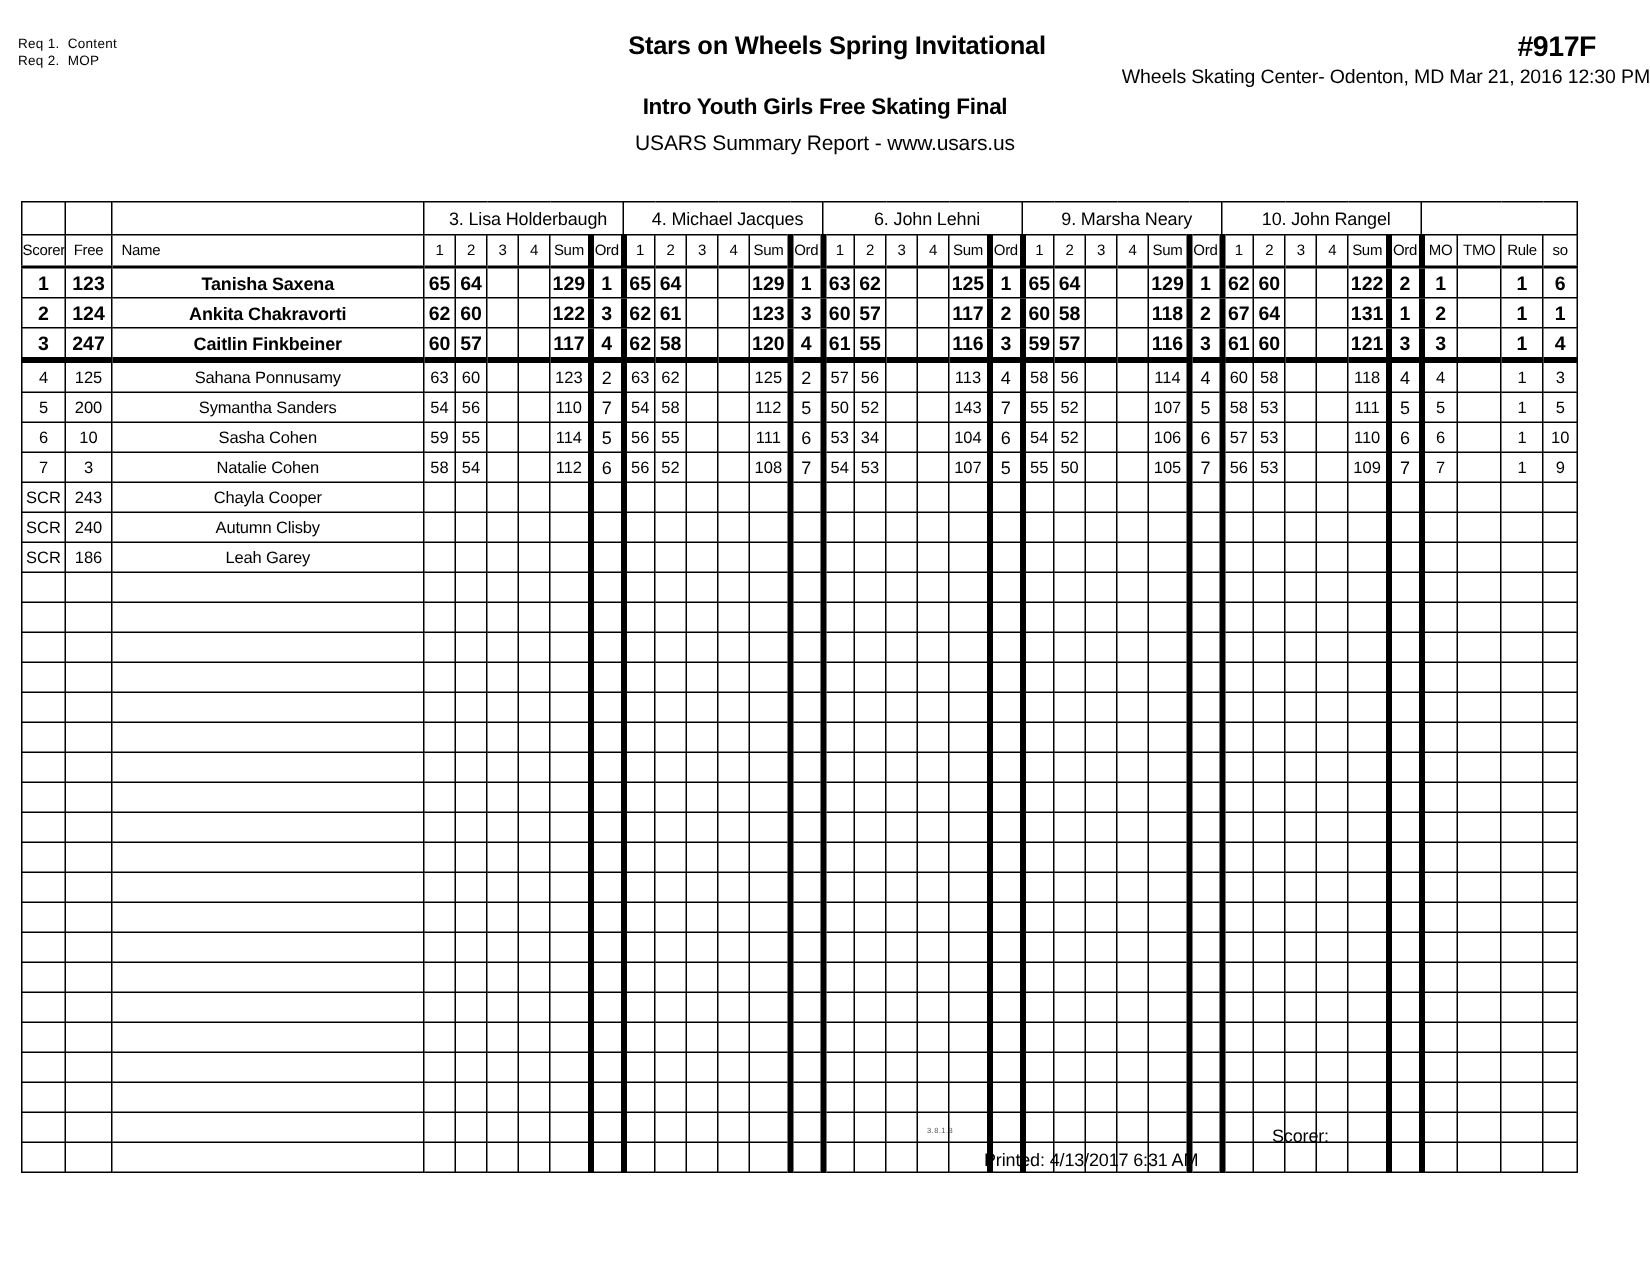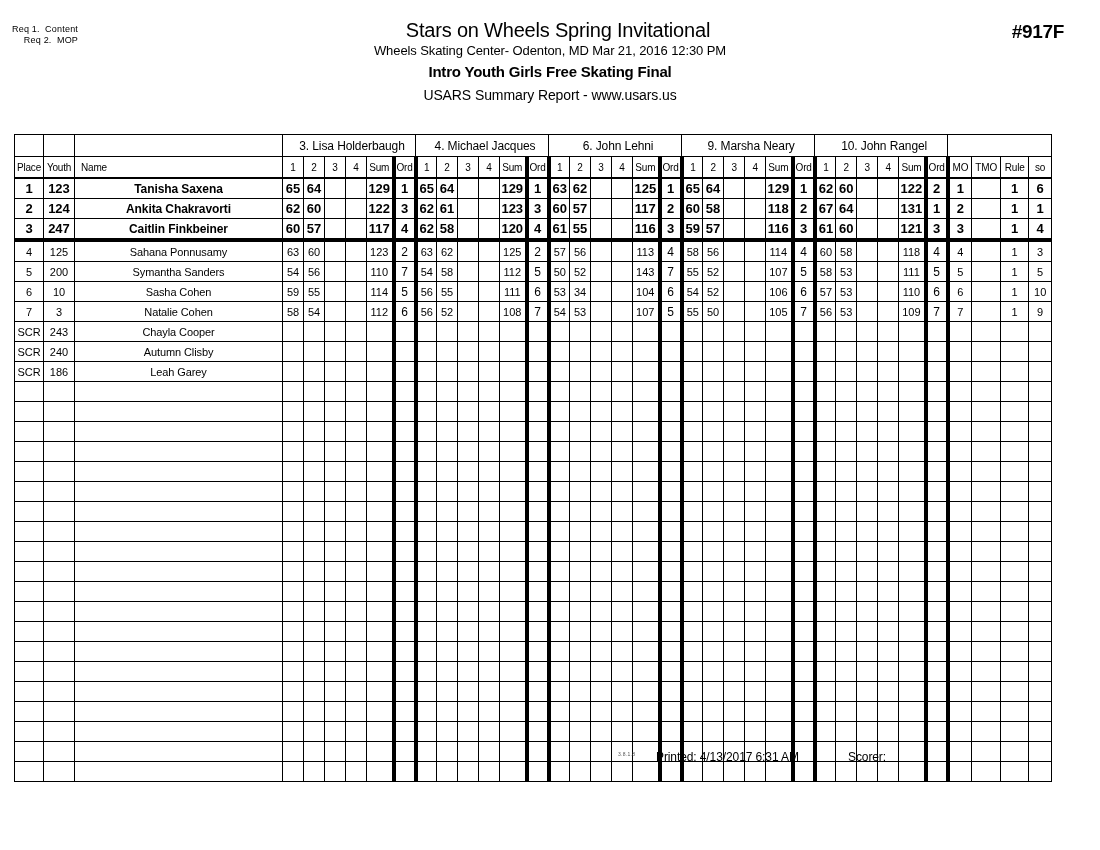--- a/index.html
+++ b/index.html
@@ -23,40 +23,41 @@
     height: 120px;
   }
   #req-notes {
     position: absolute;
     left: 12px;
     top: 24px;
     font-size: 9px;
     line-height: 11px;
     letter-spacing: 0.2px;
   }
-  #req-notes div { white-space: pre; text-align: right; }
+  #req-notes div { white-space: pre; }
 
   #title-block {
     position: absolute;
     left: 0;
     right: 0;
     top: 20px;
     text-align: center;
   }
   #event-title {
-    font-size: 20px;
-    font-weight: normal;
+    font-size: 17px;
+    font-weight: bold;
     line-height: 21px;
     letter-spacing: -0.2px;
     padding-left: 16px;
   }
   #venue-line {
     font-size: 13px;
     line-height: 19px;
     letter-spacing: -0.1px;
+    text-align: right;
   }
   #category-title {
     font-size: 15px;
     font-weight: bold;
     line-height: 24px;
     letter-spacing: -0.2px;
   }
   #report-line {
     font-size: 14px;
     line-height: 22px;
@@ -161,21 +162,21 @@
     position: absolute;
     left: 604px;
     top: 1px;
     font-size: 5px;
     color: #555;
     letter-spacing: 0.3px;
   }
   #printed-label {
     position: absolute;
     left: 642px;
-    top: 0px;
+    top: 16px;
     font-size: 12px;
     letter-spacing: -0.1px;
   }
   #scorer-label {
     position: absolute;
     left: 834px;
     top: 0px;
     font-size: 12px;
     letter-spacing: -0.1px;
   }
@@ -253,22 +254,22 @@
           <td class="blank-cell"></td>
           <td class="blank-cell"></td>
           <td colspan="6">3.  Lisa Holderbaugh</td>
           <td colspan="6">4.  Michael Jacques</td>
           <td colspan="6">6.  John Lehni</td>
           <td colspan="6">9.  Marsha Neary</td>
           <td colspan="6">10.  John Rangel</td>
           <td colspan="4" class="blank-cell"></td>
         </tr>
       <tr class="colhead" id="column-header-row">
-          <td>Place</td>
-          <td>Youth</td>
+          <td>Scorer</td>
+          <td>Free</td>
           <td class="left-head">Name</td>
           <td>1</td>
           <td>2</td>
           <td>3</td>
           <td>4</td>
           <td>Sum</td>
           <td class="ord-head">Ord</td>
           <td>1</td>
           <td>2</td>
           <td>3</td>

